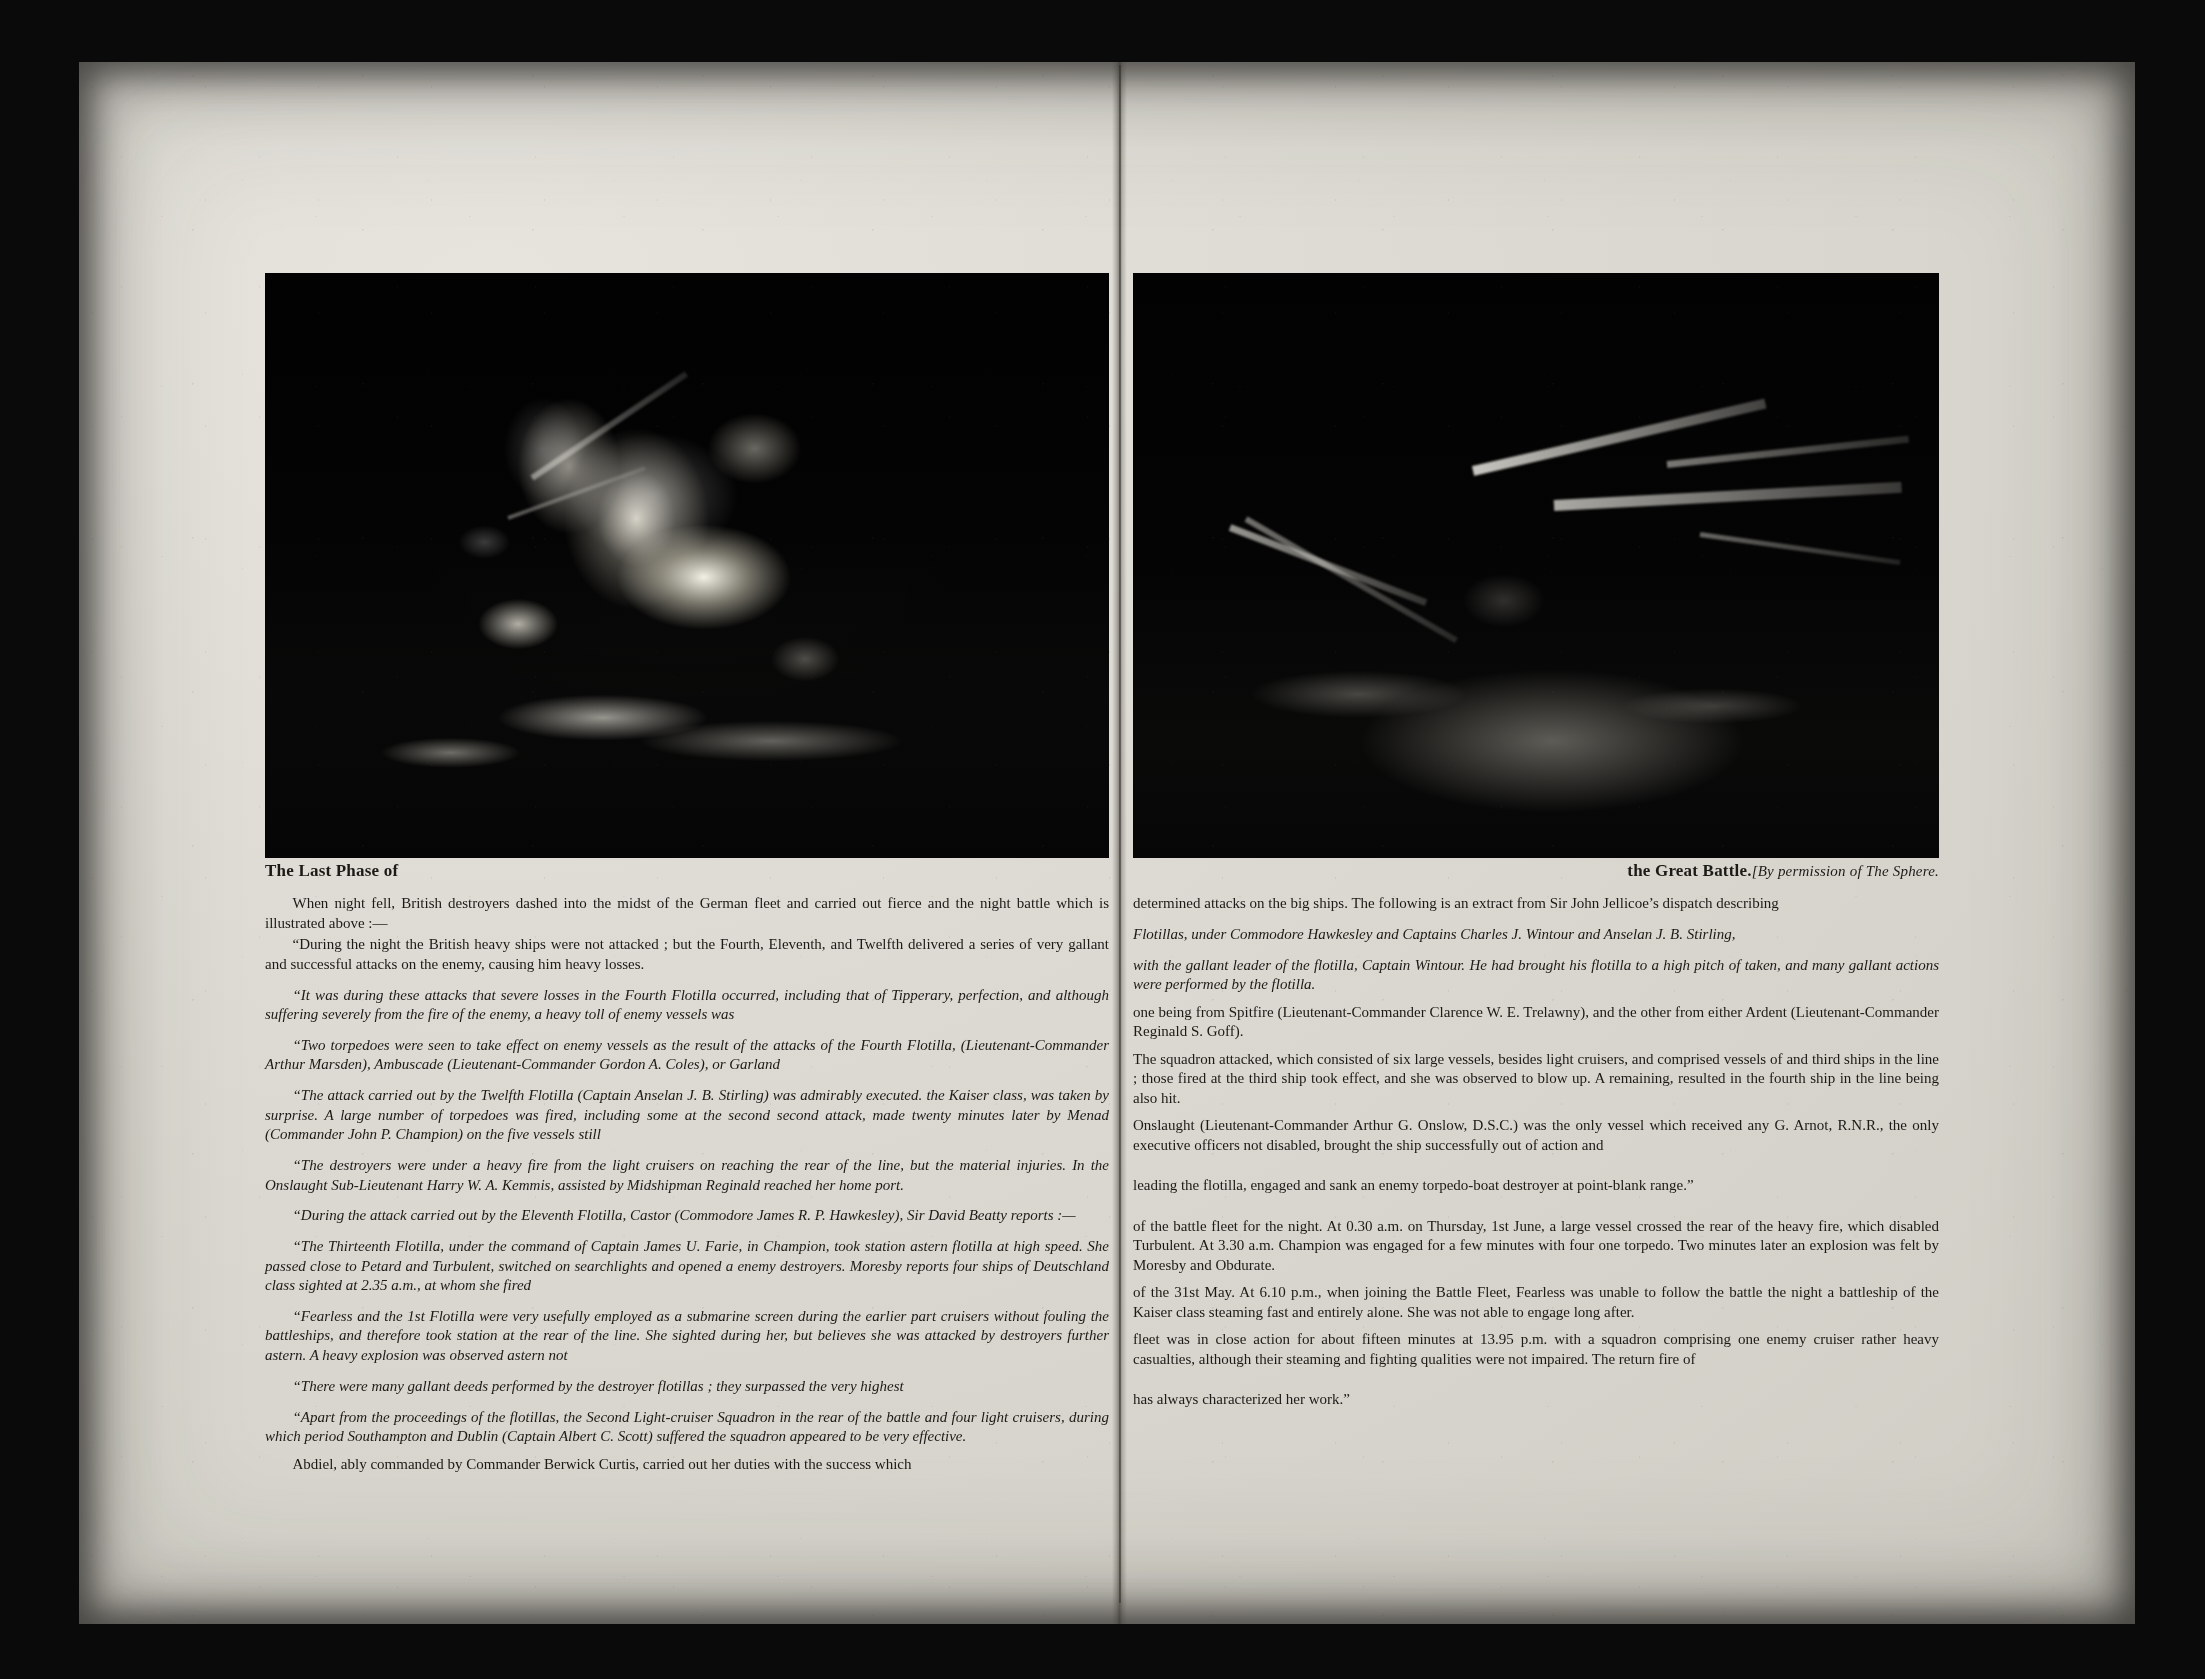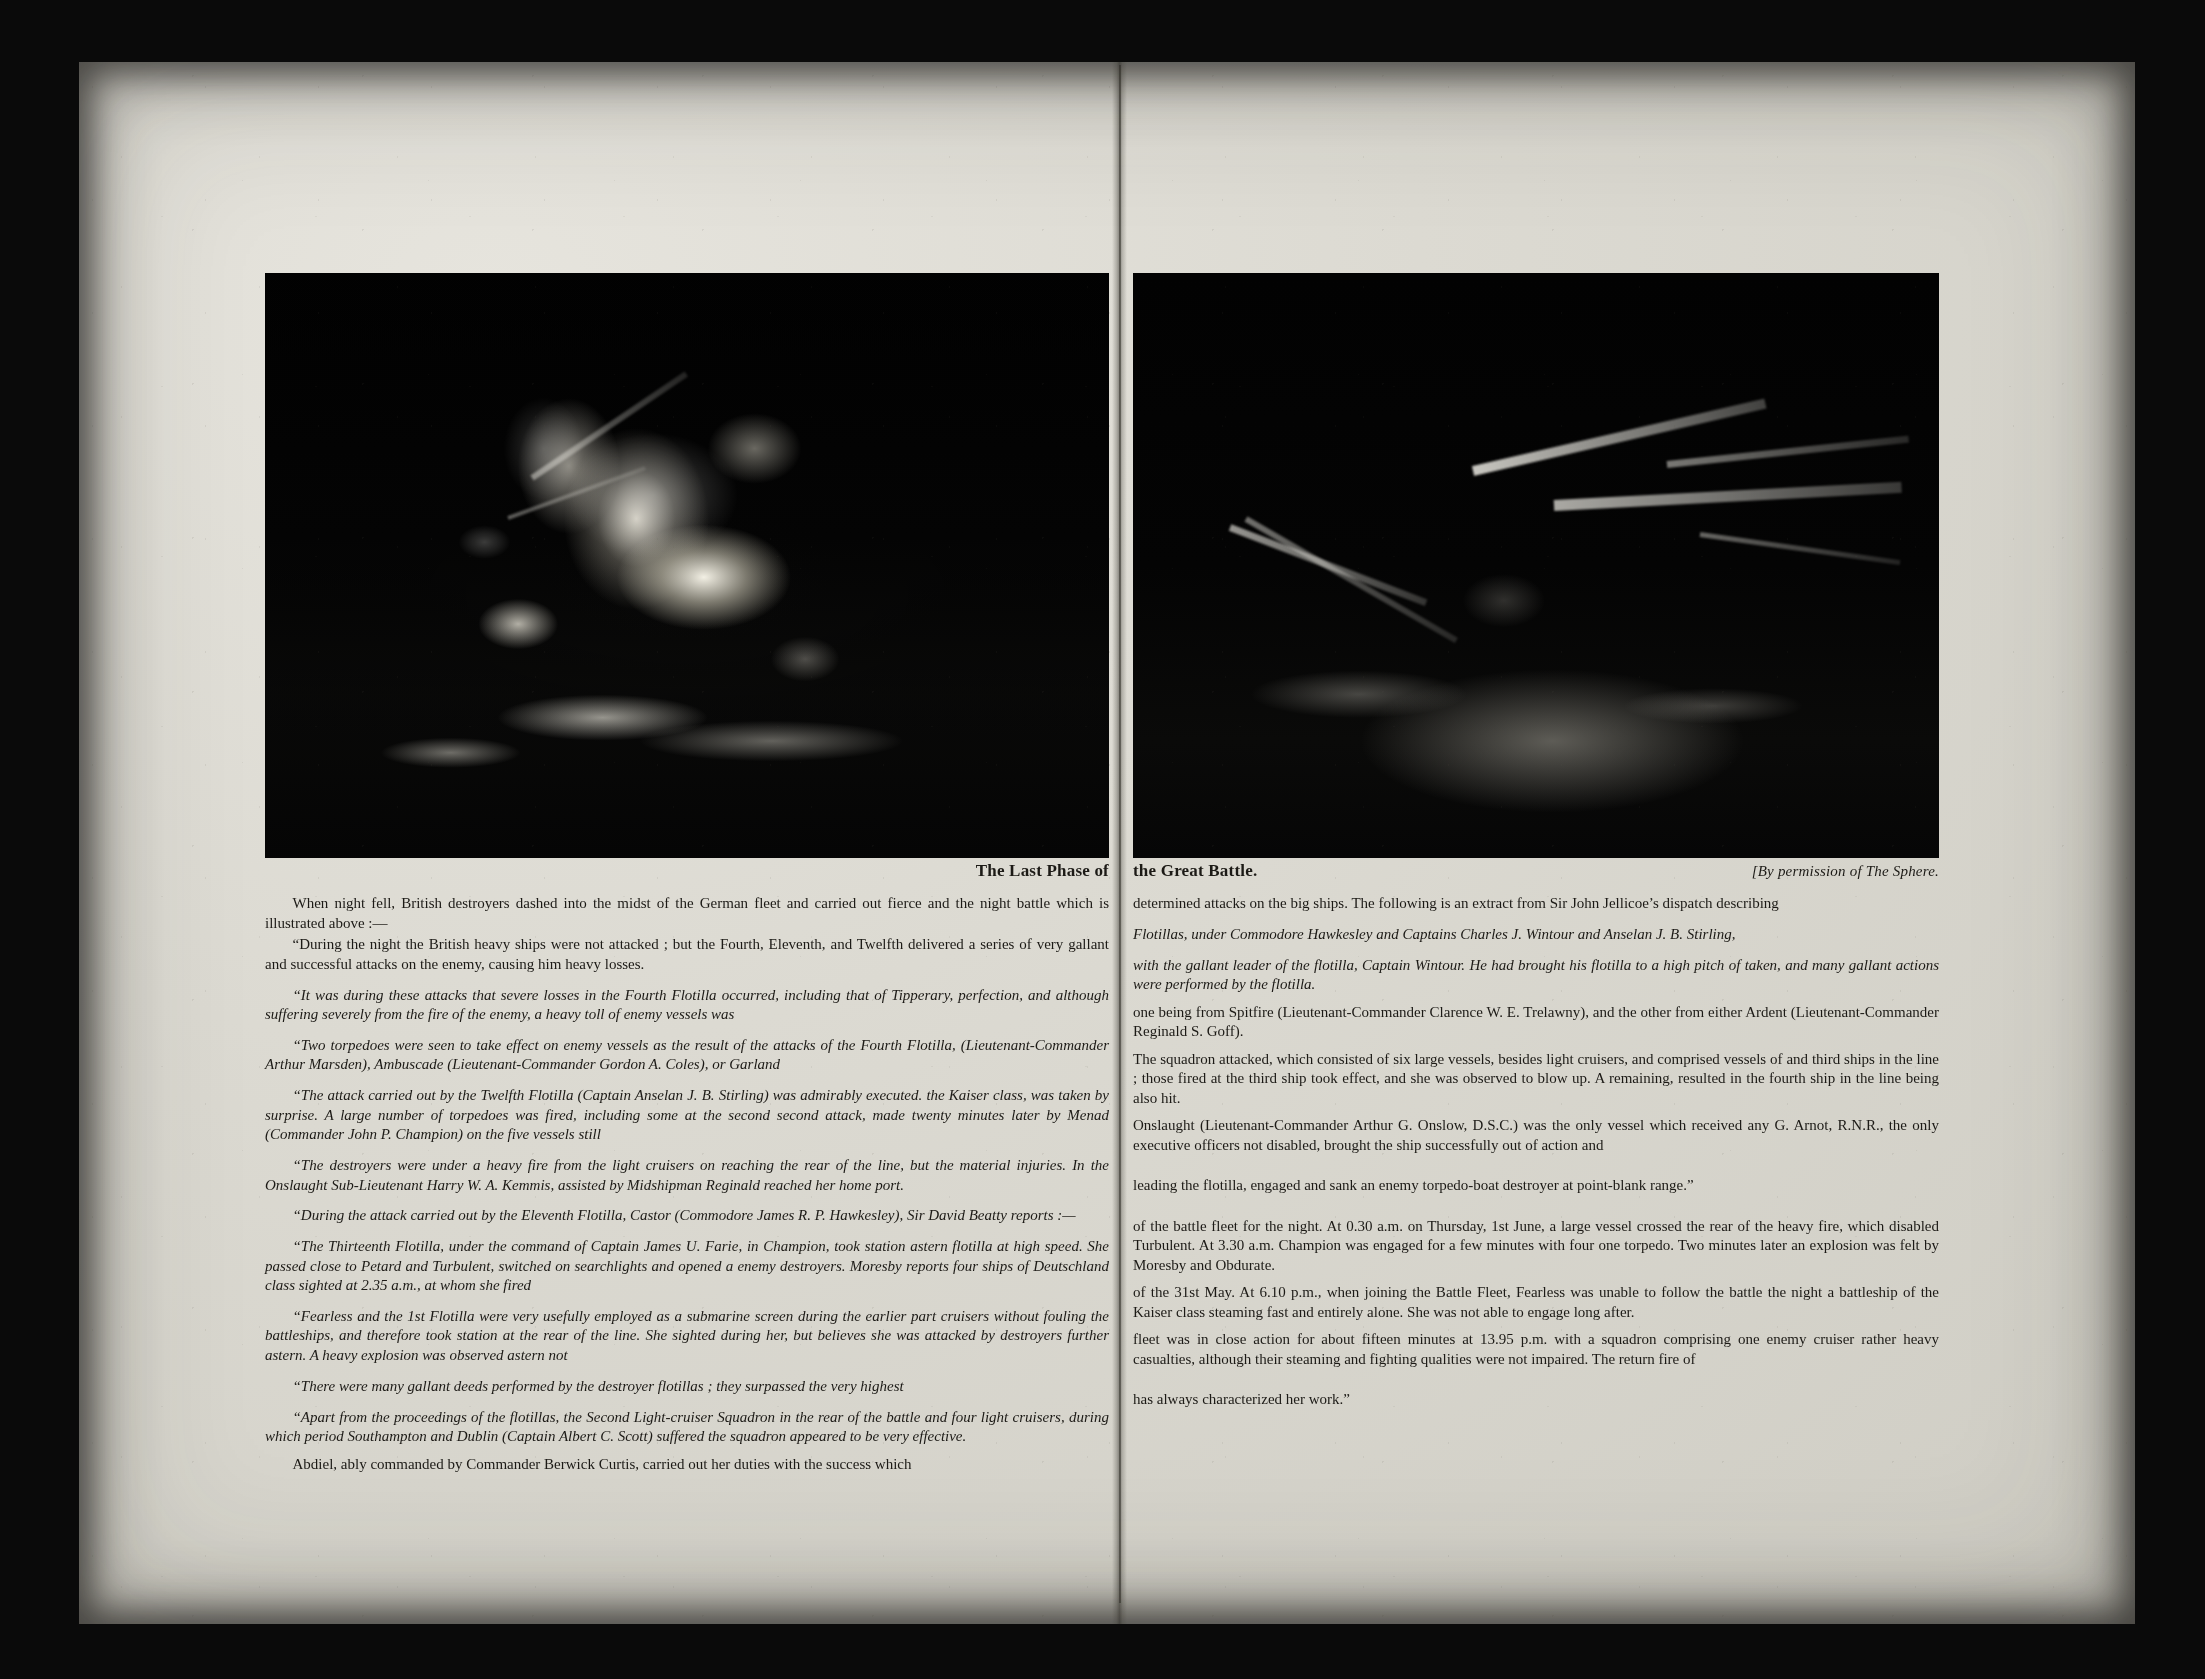--- a/index.html
+++ b/index.html
@@ -138,33 +138,33 @@
   .col {
     position: absolute;
     color: #1c1a16;
   }
   .col-left  { left: 265px; top: 861px; width: 844px; }
   .col-right { left: 1133px; top: 861px; width: 806px; }
 
   .capline {
     display: flex;
     align-items: baseline;
-    justify-content: space-between;
+    justify-content: flex-end;
     font-size: 17px;
     font-weight: bold;
     letter-spacing: 0.2px;
     margin-bottom: 13px;
   }
   .capline .cap-left  { font-weight: bold; }
   .capline .cap-right {
     font-style: italic;
     font-weight: normal;
     font-size: 15px;
   }
-  .cap-left-align { justify-content: flex-end; }
+  .cap-left-align { justify-content: flex-start; }
 
   p {
     margin: 0 0 2.4px 0;
     font-size: 15px;
     line-height: 1.30;
     text-align: justify;
     text-justify: inter-word;
   }
   p.ind { text-indent: 27.5px; }
   .sp { margin-top: 11.3px; font-style: italic; }

